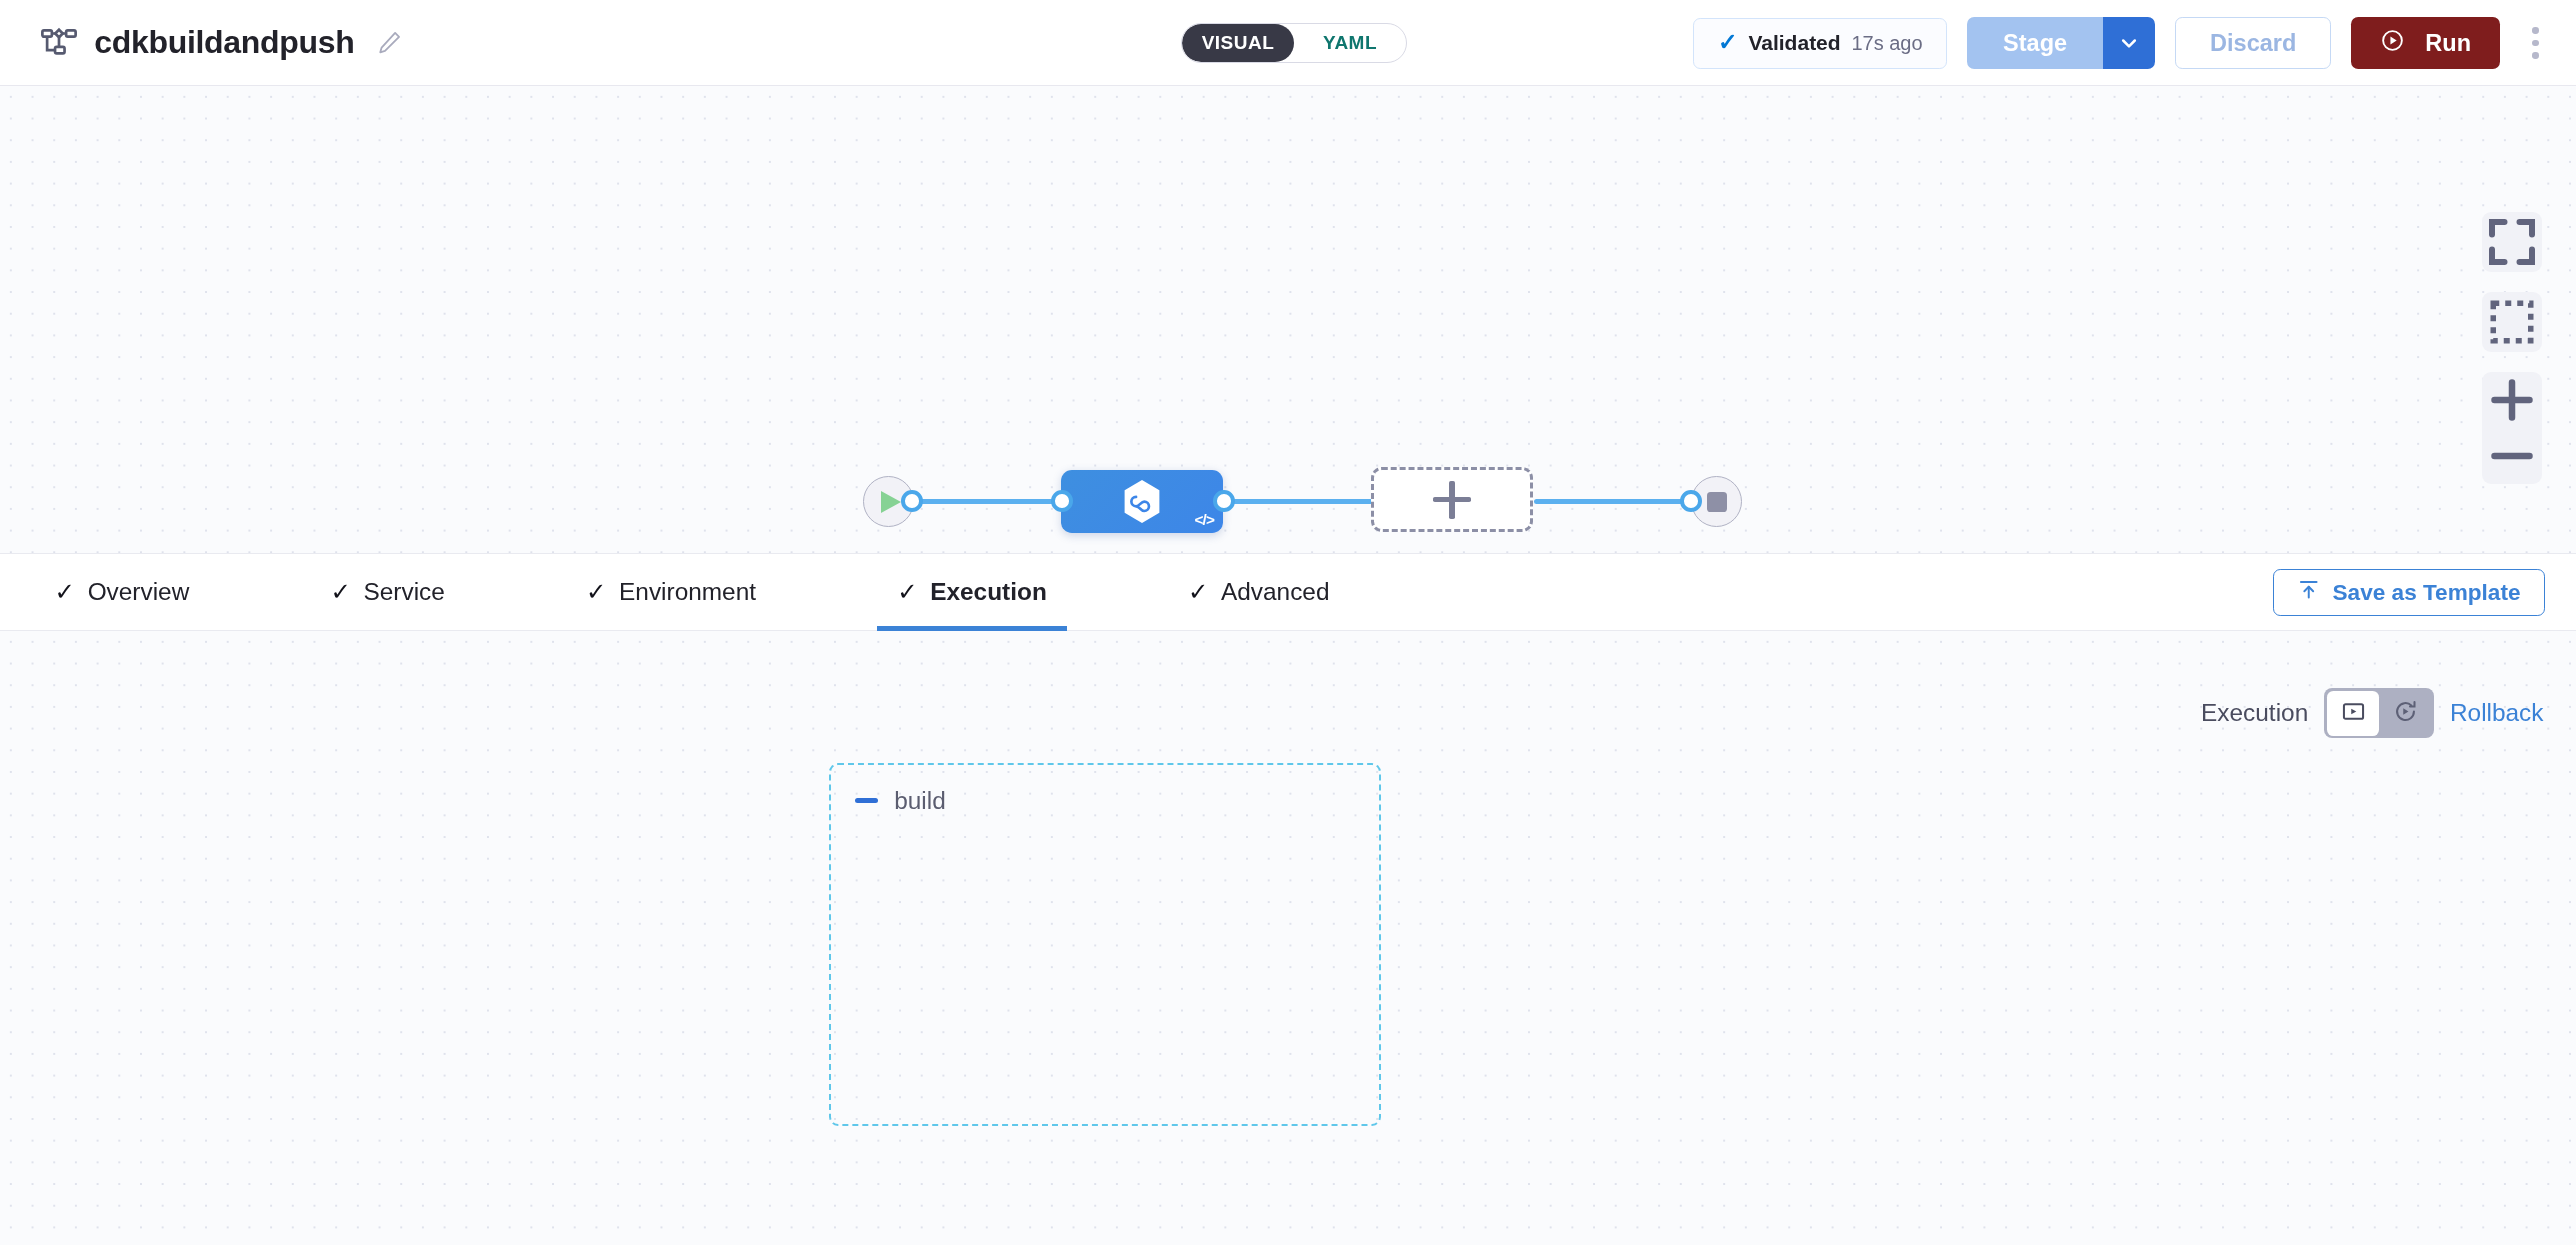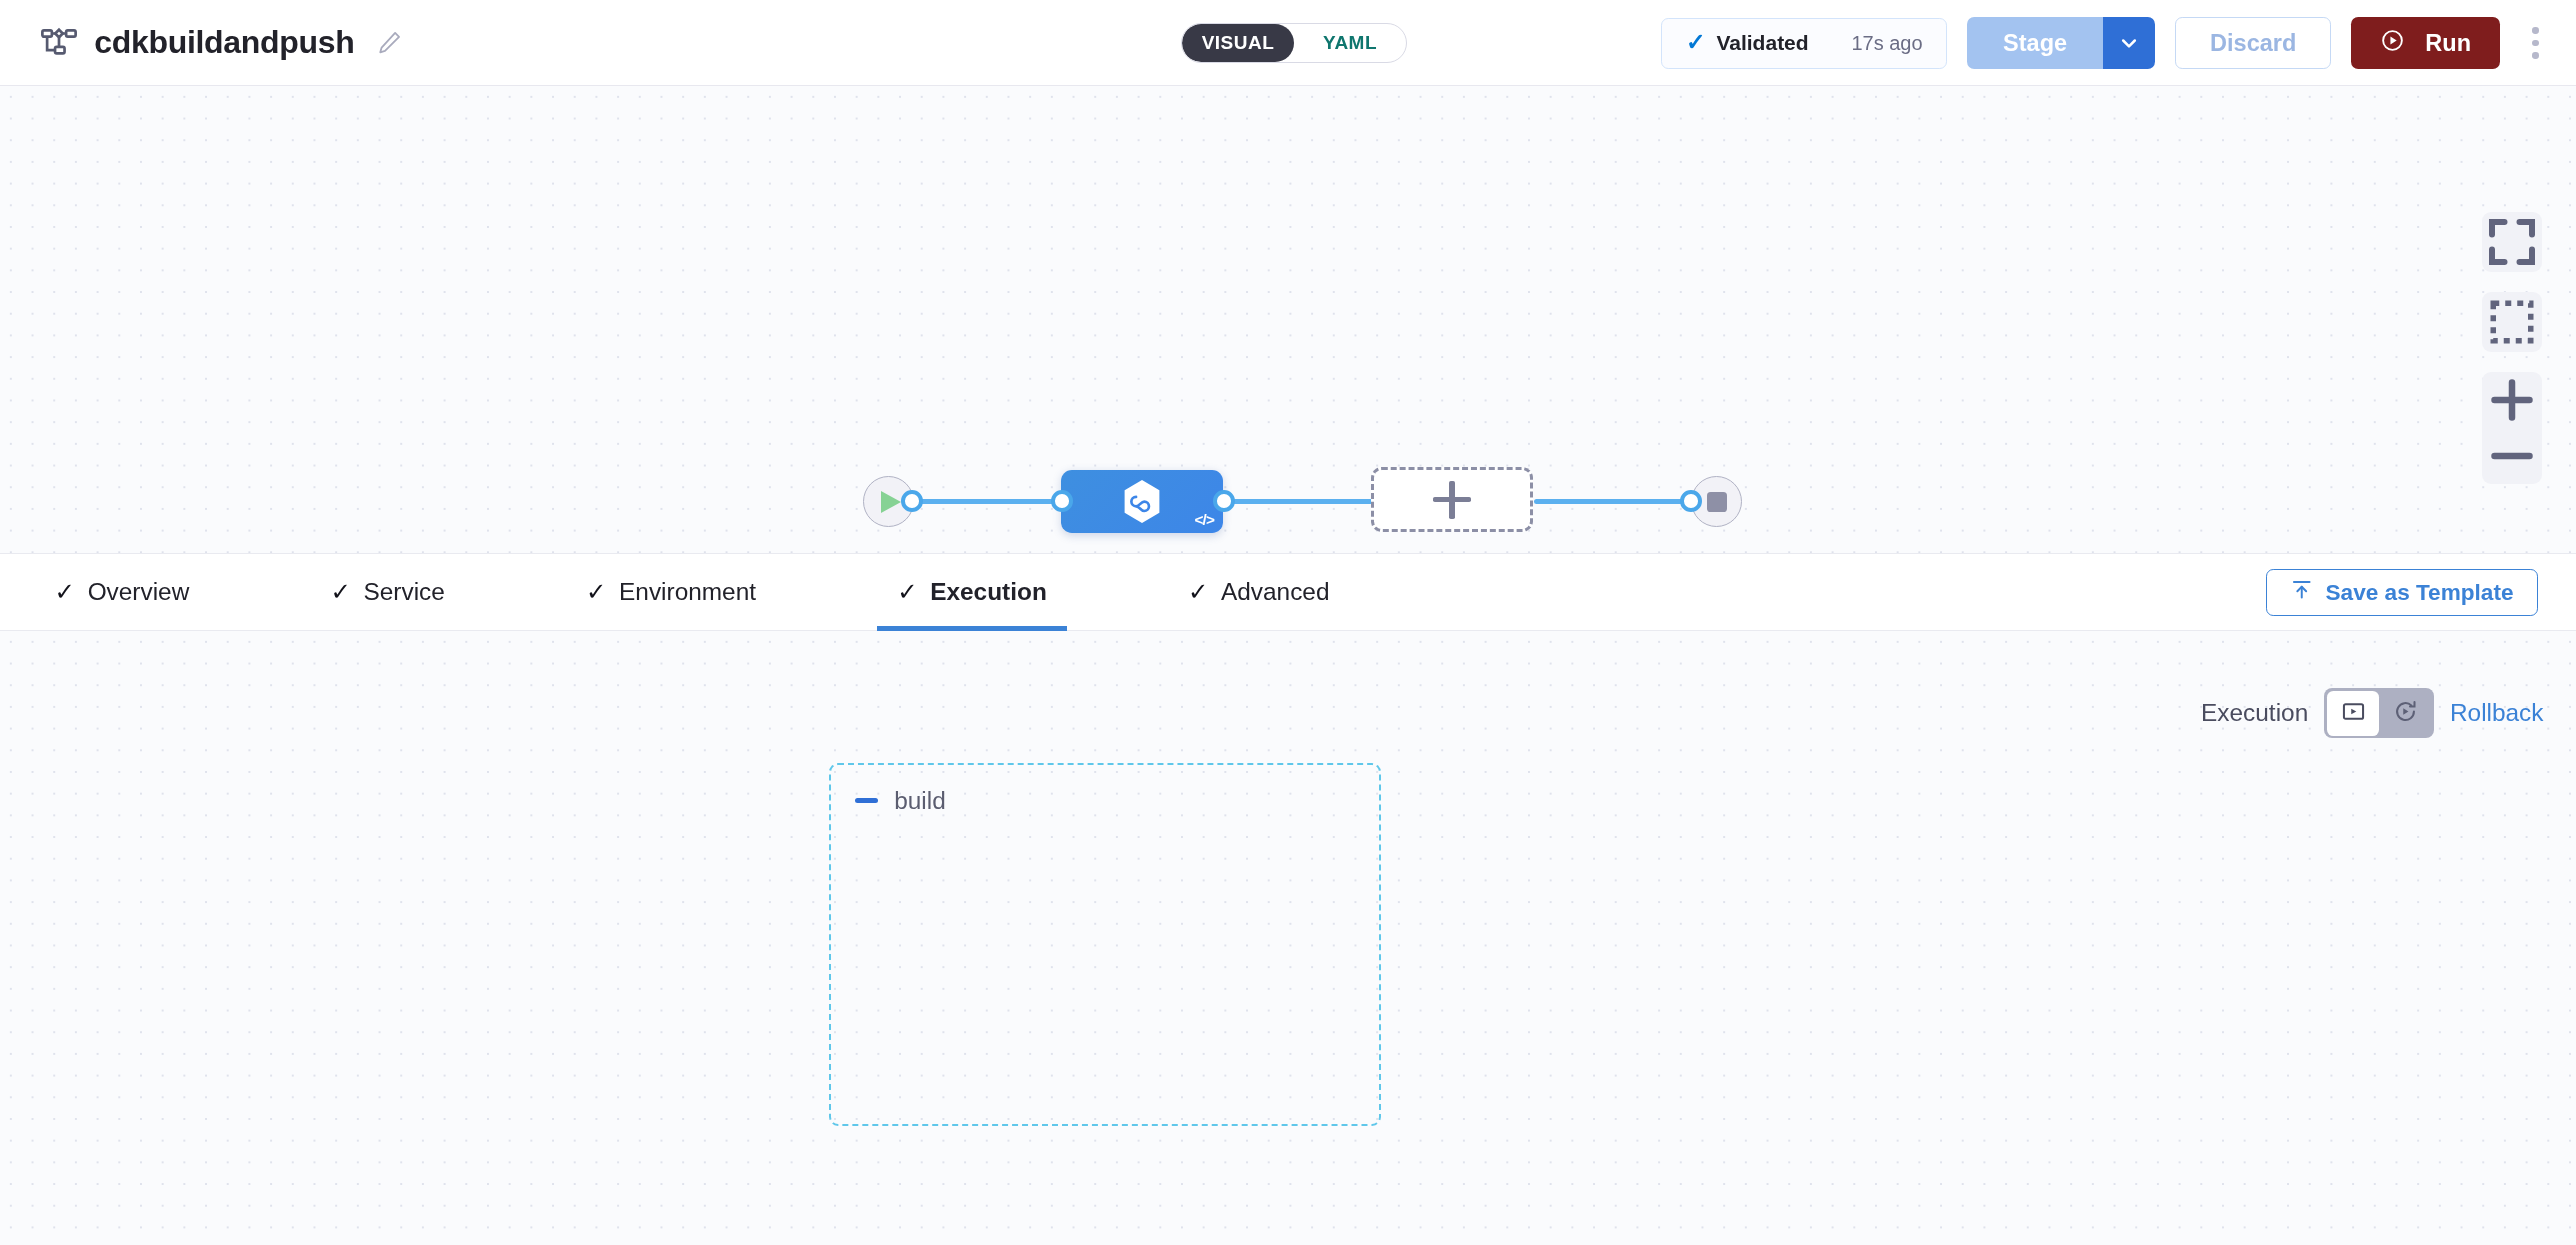--- a/index.html
+++ b/index.html
@@ -39,21 +39,21 @@
     position: absolute; right: 25px; top: 0; height: 86px;
     display: flex; align-items: center; gap: 20px;
   }
   .validated-pill {
     height: 51px; padding: 0 23.5px; border-radius: 7.2px;
     border: 0.9px solid #d3e4fb; background: #fbfcff;
     display: flex; align-items: center; gap: 10.8px;
   }
   .val-check { color: #0278d5; font-size: 23.5px; font-weight: 700; line-height: 1; }
   .val-text { font-size: 21px; color: #22222a; font-weight: 600; }
-  .val-time { font-size: 20px; color: #6b6d85; font-weight: 400; margin-left: 32px; }
+  .val-time { font-size: 20px; color: #6b6d85; font-weight: 400; }
 
   .save-group { display: flex; height: 52px; border-radius: 7.2px; overflow: hidden; }
   .save-btn {
     background: #a3c3f0; color: #ffffff; font-size: 23.5px; font-weight: 700;
     padding: 0 36px; display: flex; align-items: center; cursor: pointer; border: none;
     font-family: inherit;
   }
   .save-caret {
     background: #2f6fd6; width: 52px; display: flex; align-items: center;
     justify-content: center; cursor: pointer;
@@ -154,21 +154,21 @@
     cursor: pointer; padding: 0 3.6px;
   }
   .tab-check { font-size: 24.4px; color: #12121a; line-height: 1; }
   .tab-label { font-size: 24.4px; color: #22222a; }
   .tab.active .tab-label { font-weight: 700; }
   .tab.active::after {
     content: ''; position: absolute; left: -16.2px; right: -16.2px; bottom: 0;
     height: 5.4px; background: #3b82d6;
   }
   .save-template-btn {
-    position: absolute; right: 38px; top: 15.3px; height: 47px; padding: 0 23.5px;
+    position: absolute; right: 31px; top: 15.3px; height: 47px; padding: 0 23.5px;
     border: 0.9px solid #3b82d6; border-radius: 7.2px; background: #ffffff;
     color: #3b82d6; font-size: 22.6px; font-weight: 700;
     display: flex; align-items: center; gap: 11.7px; cursor: pointer; font-family: inherit;
   }
   .save-template-btn svg { width: 23.5px; height: 23.5px; }
 
   
   .exec-row {
     position: absolute; right: 32.5px; top: 688px;
     display: flex; align-items: center; gap: 16.2px; z-index: 6;

